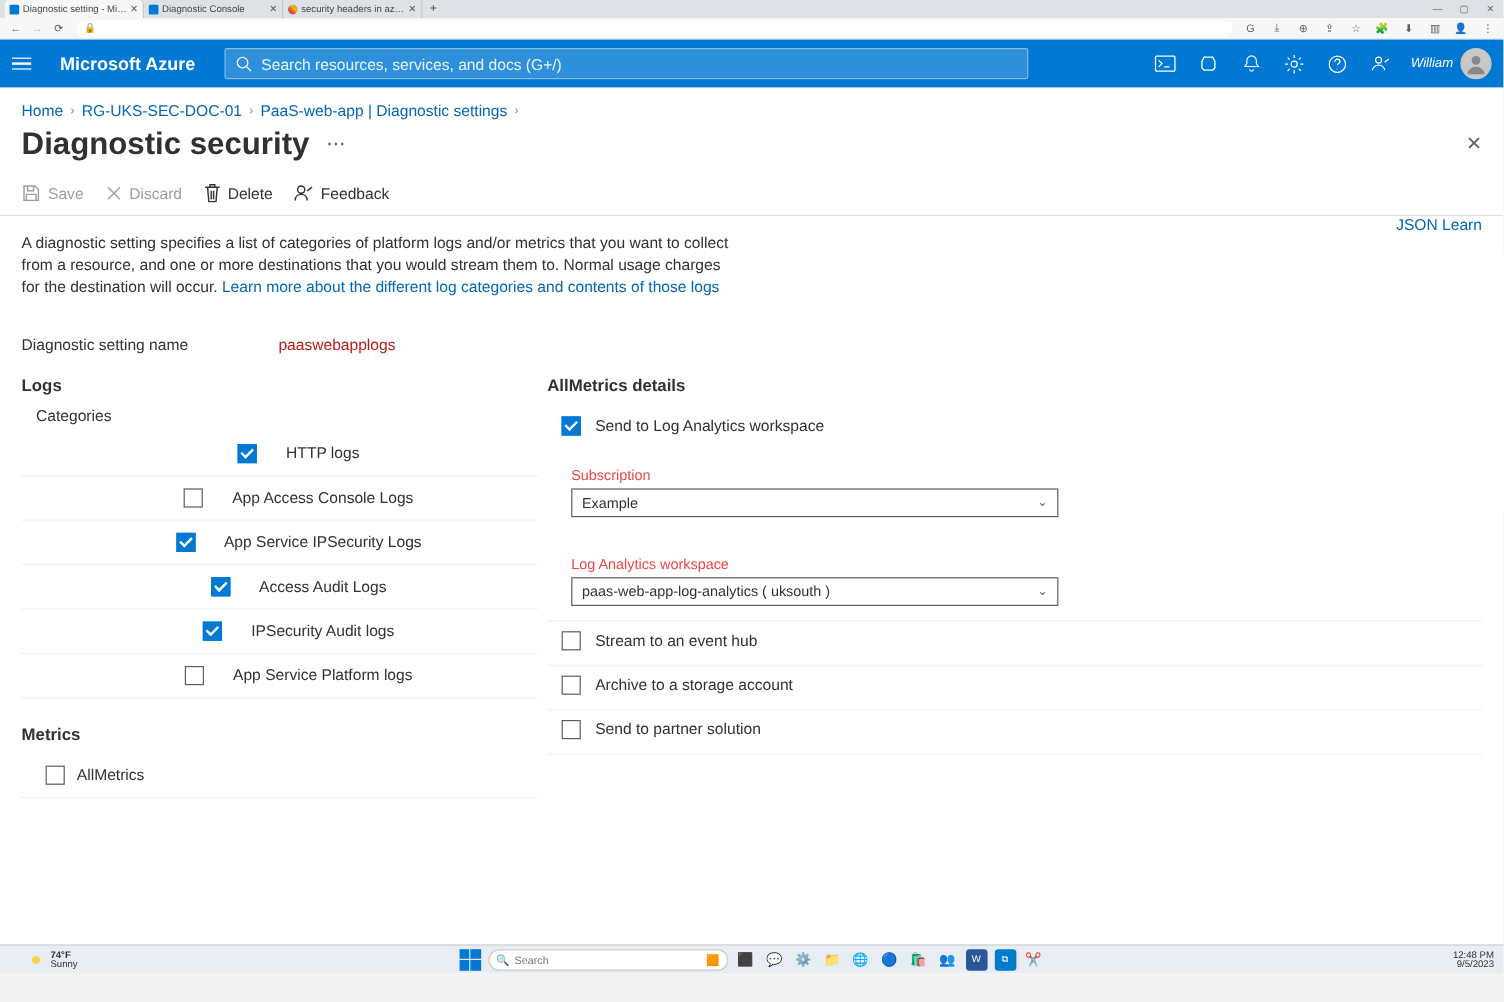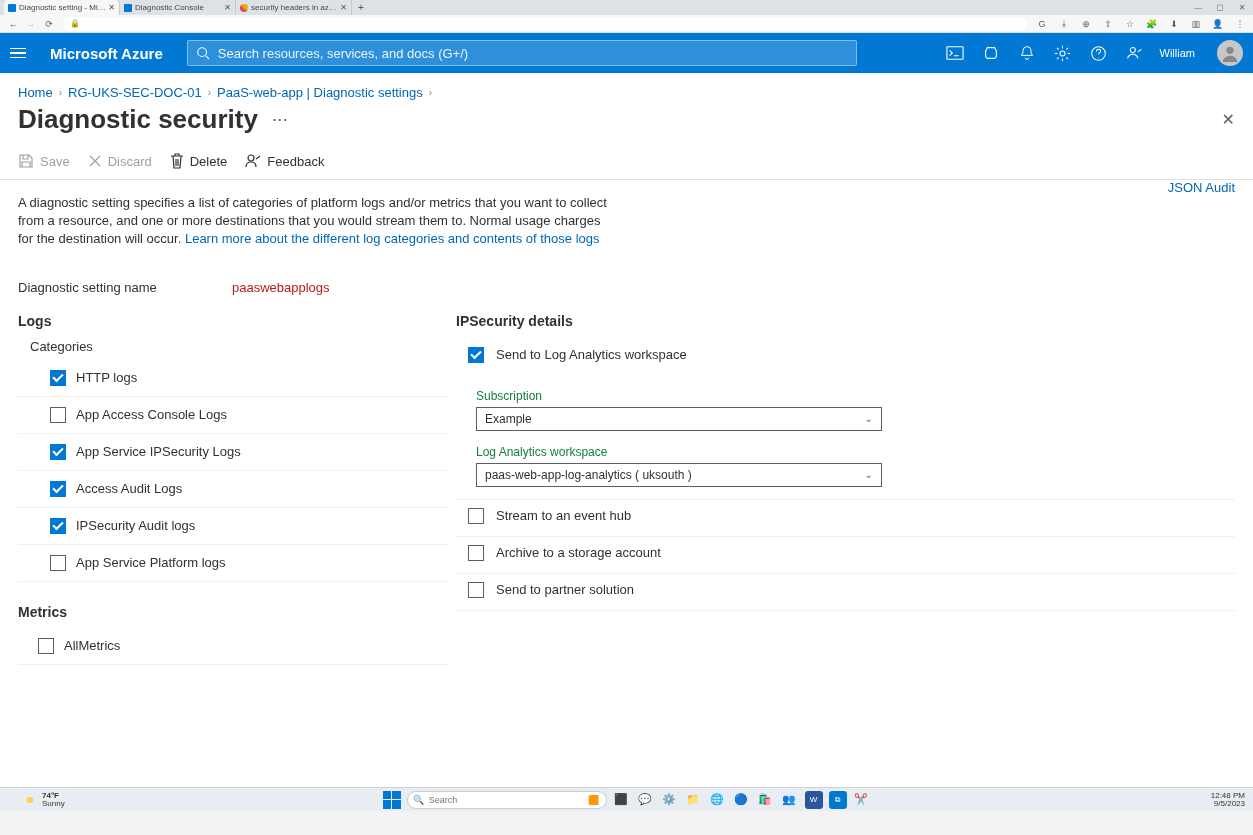--- a/index.html
+++ b/index.html
@@ -27,21 +27,21 @@
   .burger { width: 20px; height: 20px; display: flex; flex-direction: column; justify-content: center; gap:3px; margin-right: 20px; cursor:pointer;}
   .burger span { height: 1.5px; background: #fff; width: 16px; }
   .azure-logo { font-size: 15px; font-weight: 600; margin-right: 24px; white-space: nowrap; }
   .searchbar { flex: 0 0 670px; height: 26px; background: rgba(255,255,255,0.18); border: 1px solid rgba(255,255,255,0.4); border-radius: 2px; display:flex; align-items:center; padding:0 8px;}
   .searchbar svg { flex-shrink: 0; }
   .searchbar input { background: transparent; border: none; color: #fff; font-size: 13px; margin-left: 8px; width: 100%; outline:none;}
   .searchbar input::placeholder { color: rgba(255,255,255,0.9); }
   .header-icons { display: flex; margin-left: auto; align-items: center; gap: 2px;}
   .header-icon { width: 34px; height: 40px; display: flex; align-items: center; justify-content: center; color: #fff; cursor:pointer; }
   .header-user { display: flex; align-items: center; margin-left: 6px;}
-  .header-user .name { font-size: 11px; margin-right: 22px; }
+  .header-user .name { font-size: 11px; margin-right: 6px; font-style: italic; }
   .avatar { width: 26px; height: 26px; border-radius: 50%; background: #c7c7c7; display:flex; align-items:center; justify-content:center;}
 
   
   .page { background: #fff; height: calc(835px - 15px - 18px - 40px - 24px); overflow: hidden; }
   .breadcrumbs { padding: 12px 18px 0 18px; font-size: 13px; color: #0067b8; display:flex; align-items:center; gap:6px;}
   .breadcrumbs span.sep { color: #888; font-size: 10px; }
   .breadcrumbs .crumb:first-child { color: #0067b8; }
   .breadcrumbs .crumb { cursor:pointer; }
   .page-title-row { display:flex; align-items:center; padding: 4px 18px 12px 18px;}
   .page-title { font-size: 26px; font-weight: 600; color: #323130;}
@@ -62,32 +62,32 @@
   .name-label { width: 214px; color:#323130;}
   .name-value { color:#b91c1c;}
 
   .columns { display:flex; gap: 8px; }
   .col-left { width: 430px; }
   .col-right { flex:1; }
 
   .section-heading { font-size: 14px; font-weight:600; color:#323130; margin-bottom: 10px;}
   .sub-heading { font-size: 13px; color:#323130; margin: 6px 0 6px 12px;}
 
-  .check-row { display:flex; align-items:center; gap:10px; padding: 10px 0 10px 32px; border-bottom:1px solid #f0f0f0; font-size:13px; color:#323130;}
+  .check-row { display:flex; align-items:center; gap:24px; padding: 10px 0 10px 32px; border-bottom:1px solid #f0f0f0; font-size:13px; color:#323130;justify-content:center;}
   .check-row:last-child { border-bottom:none;}
   .metrics-row { display:flex; align-items:center; gap:10px; padding: 8px 0 10px 20px; border-bottom:1px solid #f0f0f0; font-size:13px; color:#323130;}
 
   .chk { width:16px; height:16px; border:1px solid #605e5c; display:flex; align-items:center; justify-content:center; cursor:pointer; flex-shrink:0;}
   .chk.checked { background:#0078d4; border-color:#0078d4;}
   .chk.checked::after { content:""; width:4px; height:8px; border:solid #fff; border-width:0 2px 2px 0; transform: rotate(45deg) translate(-1px,-1px);}
 
   .dest-chk-row { display:flex; align-items:center; gap:12px; padding: 8px 0 12px 12px; border-bottom:1px solid #f0f0f0; font-size:13px; color:#323130;}
   .dest-chk-row.no-border { border-bottom: none; }
   .dest-nested { padding: 8px 0 12px 20px; border-bottom:1px solid #f0f0f0;}
-  .field-label { font-size:12px; color:#15803d; margin-bottom:4px; margin-top:6px;}
+  .field-label { font-size:12px; color:#ef4444; margin-bottom:4px; margin-top:6px;}
   .dropdown { width: 406px; height:24px; border:1px solid #605e5c; display:flex; align-items:center; justify-content:space-between; padding:0 8px; font-size:12px; color:#323130; background:#fff; cursor:pointer;}
   .dropdown .chev { font-size:10px; color:#605e5c;}
 
   
   .taskbar { position:absolute; bottom:0; left:0; right:0; height:24px; background:#e8edf3; display:flex; align-items:center; border-top:1px solid #d0d0d0;}
   .weather { display:flex; align-items:center; gap:6px; padding:0 24px; font-size:8px; color:#333; line-height:1;}
   .weather .sun { width:12px;height:12px;background:radial-gradient(circle,#ffd24a 40%,transparent 41%); border-radius:50%;}
   .task-center { position:absolute; left:50%; transform:translateX(-50%); display:flex; align-items:center; gap:6px;}
   .task-search { width:200px; height:18px; background:#fff; border:1px solid #ccc; border-radius:10px; display:flex; align-items:center; padding:0 6px; font-size:9px; color:#777;}
   .task-search .sicon { margin-right:4px; font-size:9px;}
@@ -245,21 +245,21 @@
       <div class="tool-btn">
         <svg width="16" height="16" viewBox="0 0 16 16">
             <circle cx="6" cy="5" r="3" fill="none" stroke="#323130" stroke-width="1.2"></circle>
             <path d="M1 14c0-3 2-5 5-5s5 2 5 5M11 6l4-3" stroke="#323130" stroke-width="1.2" fill="none"></path>
           </svg>
         <span>Feedback</span>
       </div>
     </div>
 
     <div class="content">
-      <div class="json-view">JSON Audit</div>
+      <div class="json-view">JSON Learn</div>
       <div style="width:100%">
         <div class="description">
           <span>A diagnostic setting specifies a list of categories of platform logs and/or metrics that you want to collect from a resource, and one or more destinations that you would stream them to. Normal usage charges for the destination will occur. </span><a>Learn more about the different log categories and contents of those logs</a>
         </div>
 
         <div class="name-row">
           <div class="name-label">Diagnostic setting name</div>
           <div class="name-value">paaswebapplogs</div>
         </div>
 
@@ -295,33 +295,33 @@
             </div>
 
             <div class="section-heading" style="margin-top:22px">Metrics</div>
             <div class="metrics-row">
               <div class="chk"></div>
               <span>AllMetrics</span>
             </div>
           </div>
 
           <div class="col-right">
-            <div class="section-heading">IPSecurity details</div>
+            <div class="section-heading">AllMetrics details</div>
 
             <div class="dest-chk-row no-border">
               <div class="chk checked"></div>
               <span>Send to Log Analytics workspace</span>
             </div>
             <div class="dest-nested">
               <div class="field-label">Subscription</div>
               <div class="dropdown">
                 <span>Example</span>
                 <span class="chev">⌄</span>
               </div>
-              <div class="field-label" style="margin-top:14px">Log Analytics workspace</div>
+              <div class="field-label" style="margin-top:32px">Log Analytics workspace</div>
               <div class="dropdown">
                 <span>paas-web-app-log-analytics ( uksouth )</span>
                 <span class="chev">⌄</span>
               </div>
             </div>
 
             <div class="dest-chk-row">
               <div class="chk"></div>
               <span>Stream to an event hub</span>
             </div>

